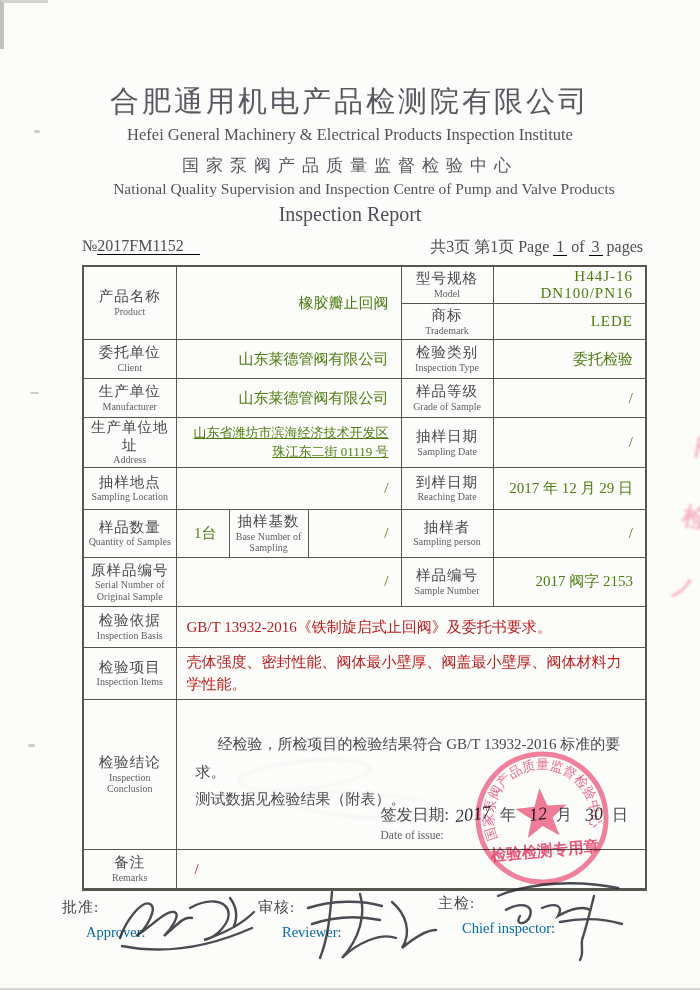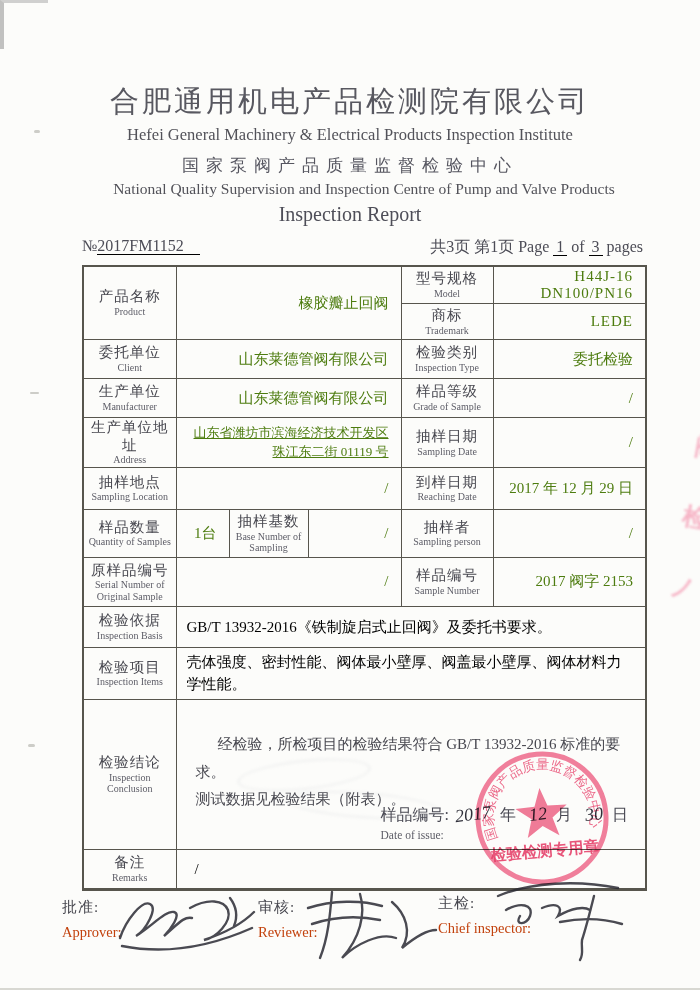--- a/index.html
+++ b/index.html
@@ -26,21 +26,21 @@
   .form td{border:1px solid #57554d;overflow:hidden;}
   tr.r1a{height:36px}tr.r1b{height:36px}tr.r2{height:39px}tr.r3{height:39px}
   tr.r4{height:48px}tr.r5{height:42px}tr.r6{height:48px}tr.r7{height:49px}
   tr.r8{height:41px}tr.r9{height:52px}tr.r10{height:150px}tr.r11{height:40px}
   .lab{text-align:center;padding:1px;line-height:1.22;}
   .lab .cn{display:block;font-size:14.5px;letter-spacing:1px;color:#47474f;}
   .lab .en{display:block;font-size:10px;color:#5d5d67;line-height:1.15;}
   .val{text-align:right;font-size:15px;color:#4d7c0f;padding:1px 12px;}
   .val.addr{font-size:13px;line-height:1.5;text-decoration:underline;}
   .val.latin{letter-spacing:1px;}
-  .val-left{text-align:left;font-size:15px;color:#000000;padding:3px 10px;line-height:1.5;}
+  .val-left{text-align:left;font-size:15px;color:#b91c1c;padding:3px 10px;line-height:1.5;}
   .concl{vertical-align:top;position:relative;}
   .concl-text{padding:30px 12px 0 18px;font-size:15px;line-height:1.85;color:#47474f;}
   .concl-l1{text-indent:22px;}
   .smudge{position:absolute;border:2px solid #a9aeb6;border-radius:50%;
           opacity:.15;filter:blur(1.5px);}
   .s1{left:60px;top:60px;width:130px;height:26px;transform:rotate(-6deg);}
   .s2{left:108px;top:92px;width:150px;height:22px;transform:rotate(4deg);}
   .issue{position:absolute;right:10px;bottom:8px;text-align:left;z-index:2;}
   .issue-line{font-size:16px;color:#4a4a54;white-space:nowrap;}
   .issue-line .unit{margin:0 7px 0 3px;}
@@ -50,21 +50,21 @@
   
   .stamp{position:absolute;left:472px;top:748px;width:140px;height:140px;
          transform:rotate(-5deg);mix-blend-mode:multiply;z-index:6;}
   .edge-stamp{position:absolute;right:-14px;top:430px;width:38px;height:175px;
         display:flex;flex-direction:column;justify-content:space-between;align-items:center;
         color:#f27c9d;opacity:.55;filter:blur(1.2px);font-size:25px;font-weight:bold;
         transform:rotate(10deg);z-index:3;}
   
   .sig-labels{position:absolute;text-align:left;}
   .sig-cn{font-size:15px;color:#47474f;letter-spacing:1px;}
-  .sig-en{font-size:14.5px;color:#c2410c;margin-top:7px;}
+  .sig-en{font-size:14.5px;color:#0369a1;margin-top:7px;margin-left:24px;}
   .lbl1{left:62px;top:898px;}
   .lbl2{left:258px;top:898px;}
   .lbl3{left:438px;top:894px;}
   .sig-svg{position:absolute;z-index:4;}
   .svg1{left:112px;top:890px;}
   .svg2{left:296px;top:886px;}
   .svg3{left:490px;top:878px;}
   
   .doccode{position:absolute;left:520px;top:997px;font-size:15px;color:#50505a;letter-spacing:.5px;}
   .corner{position:absolute;left:0;top:0;width:44px;height:46px;
@@ -234,21 +234,21 @@
           </td>
       <td class="concl" colspan="5">
         <div class="smudge s1"></div>
         <div class="smudge s2"></div>
         <div class="concl-text">
           <div class="concl-l1">经检验，所检项目的检验结果符合 GB/T 13932-2016 标准的要求。</div>
           <div class="concl-l2">测试数据见检验结果（附表）。</div>
         </div>
         <div class="issue">
           <div class="issue-line">
-            <span>样品编号:</span>
+            <span>签发日期:</span>
             <span class="hw">2017</span>
             <span class="unit">年</span>
             <span class="hw">12</span>
             <span class="unit">月</span>
             <span class="hw">30</span>
             <span class="unit">日</span>
           </div>
           <div class="issue-en">Date of issue:</div>
         </div>
       </td>

